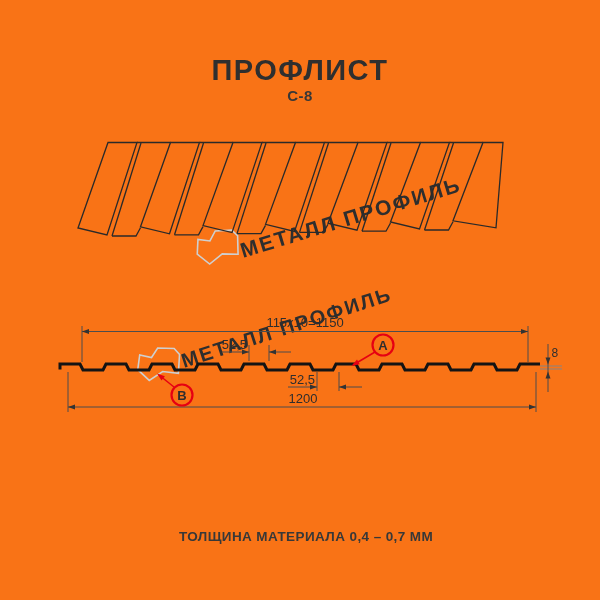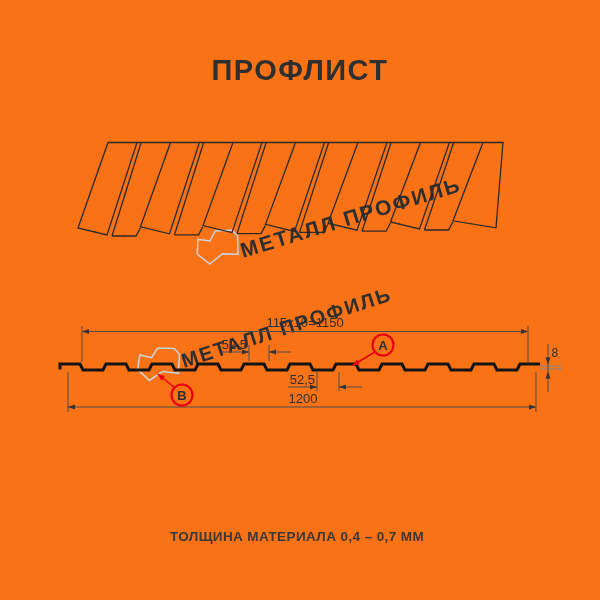--- a/index.html
+++ b/index.html
@@ -2,32 +2,33 @@
 <html><head>
 <meta charset="utf-8">
 <style>
   html,body{margin:0;padding:0;background:#fff;}
   #page{position:relative;width:600px;height:600px;background:#f97316;overflow:hidden;
         font-family:"Liberation Sans", sans-serif;}
   .title{position:absolute;left:0;top:54px;width:600px;text-align:center;
          font-size:29px;font-weight:bold;letter-spacing:1.5px;color:#2f2f2f;}
   .subtitle{position:absolute;left:0;top:87px;width:600px;text-align:center;
          font-size:15px;font-weight:600;letter-spacing:0.5px;color:#373737;}
-  .caption{position:absolute;left:3px;top:529px;width:588px;text-align:center;
+  .caption{position:absolute;left:12px;top:529px;width:588px;text-align:center;
          font-size:13.5px;font-weight:600;letter-spacing:0.4px;color:#383838;}
   svg{position:absolute;left:0;top:0;}
   svg text{font-family:"Liberation Sans", sans-serif;fill:#2e2e2e;}
   .wm{font-weight:bold;letter-spacing:2px;}
 </style>
 </head>
 <body>
 
 <div id="page">
 
   <div class="title">ПРОФЛИСТ</div>
+  <div class="subtitle">С-8</div>
 
   <svg width="600" height="600" viewBox="0 0 600 600">
 
     <g>
       <g transform="translate(192,237) rotate(-17)">
         <path d="M0,18 L5,4 L16,9 L24,1 L40,5 L44,12 L39,30 L24,25 L9,31 Z" fill="none" stroke="#cfcfcf" stroke-width="1.6"></path>
       </g>
       <text class="wm" transform="translate(243,258) rotate(-17)" font-size="21" fill="#d0d0d0">МЕТАЛЛ ПРОФИЛЬ</text>
     </g>
     <g>

